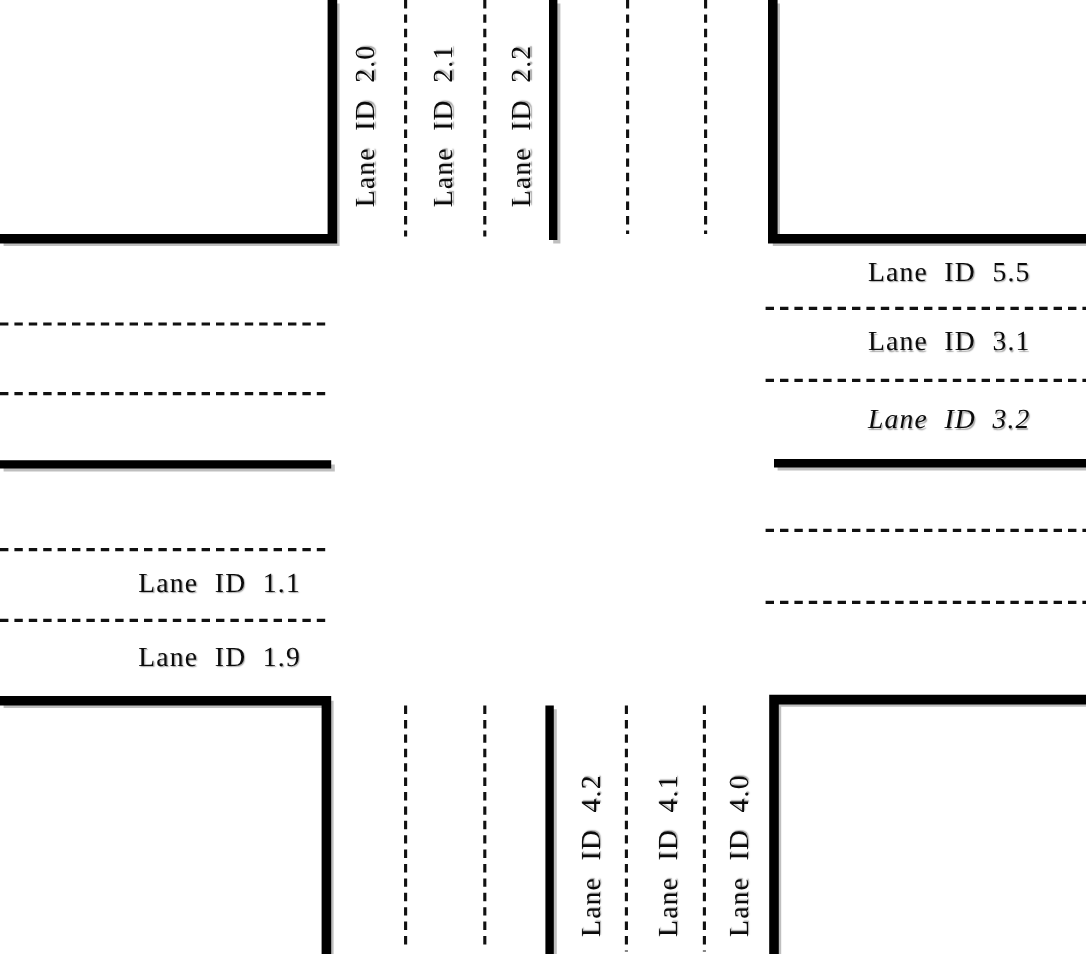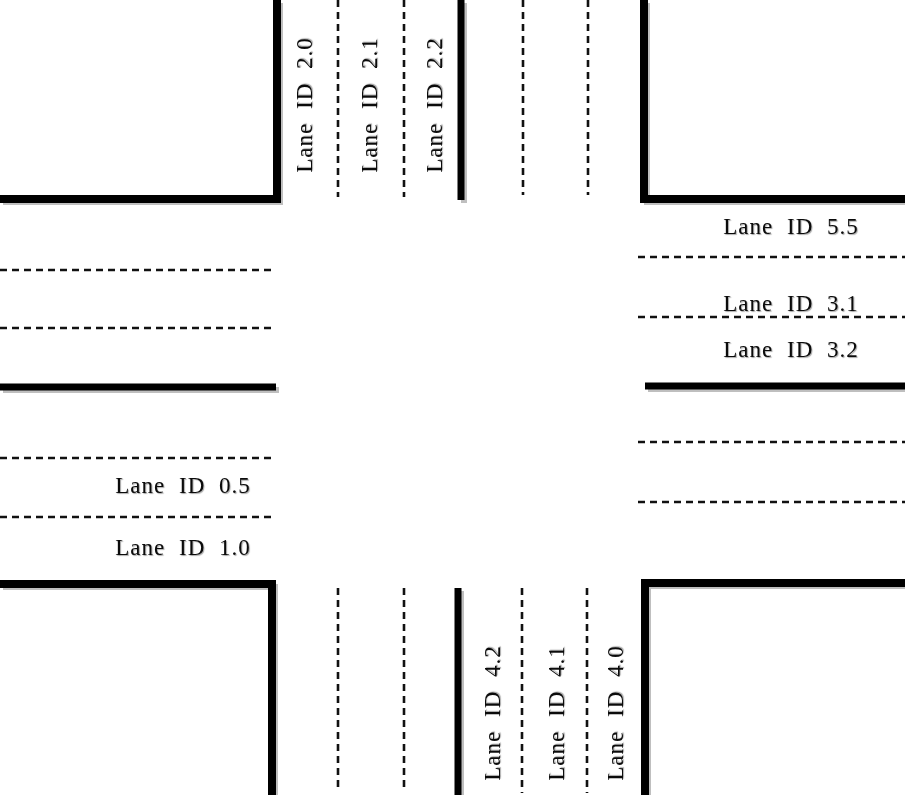--- a/index.html
+++ b/index.html
@@ -84,28 +84,28 @@
       <path d="M 0 458 L 276 458"></path>
       <path d="M 0 517 L 276 517"></path>
 
       <path d="M 638 257 L 905 257"></path>
       <path d="M 638 317 L 905 317"></path>
       <path d="M 638 442 L 905 442"></path>
       <path d="M 638 502 L 905 502"></path>
     </g>
   </svg>
 
-  <div class="lane-label" style="left:183px; top:486px;">Lane ID 0.5</div>
-  <div class="lane-label" style="left:183px; top:548px;">Lane ID 1.0</div>
+  <div class="lane-label" style="left:183px; top:486px;">Lane ID 1.1</div>
+  <div class="lane-label" style="left:183px; top:548px;">Lane ID 1.9</div>
 
   <div class="lane-label vertical" style="left:305px; top:105px;">Lane ID 2.0</div>
   <div class="lane-label vertical" style="left:370px; top:105px;">Lane ID 2.1</div>
   <div class="lane-label vertical" style="left:435px; top:105px;">Lane ID 2.2</div>
 
   <div class="lane-label" style="left:791px; top:227px;">Lane ID 5.5</div>
-  <div class="lane-label" style="left:791px; top:304px;text-align:center;">Lane ID 3.1</div>
-  <div class="lane-label" style="left:791px; top:350px;">Lane ID 3.2</div>
+  <div class="lane-label" style="left:791px; top:285px;text-align:center;">Lane ID 3.1</div>
+  <div class="lane-label" style="left:791px; top:350px;font-style:italic;">Lane ID 3.2</div>
 
   <div class="lane-label vertical" style="left:493px; top:713px;">Lane ID 4.2</div>
   <div class="lane-label vertical" style="left:557px; top:713px;">Lane ID 4.1</div>
   <div class="lane-label vertical" style="left:616px; top:713px;">Lane ID 4.0</div>
 
 </div>
 
 </body></html>

